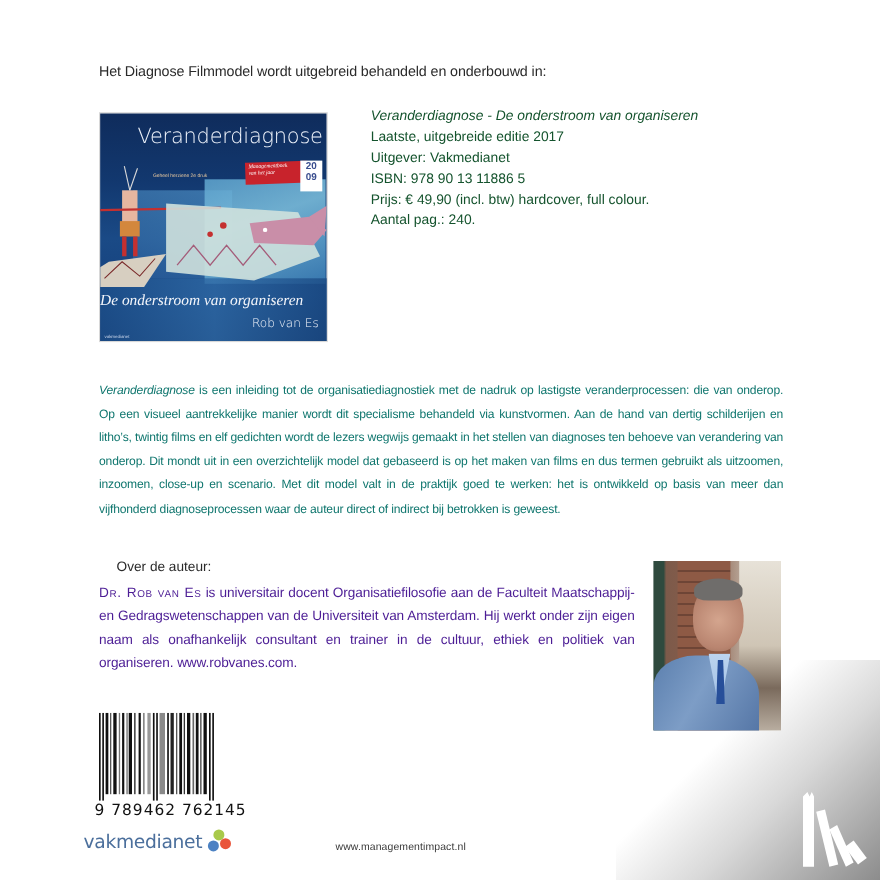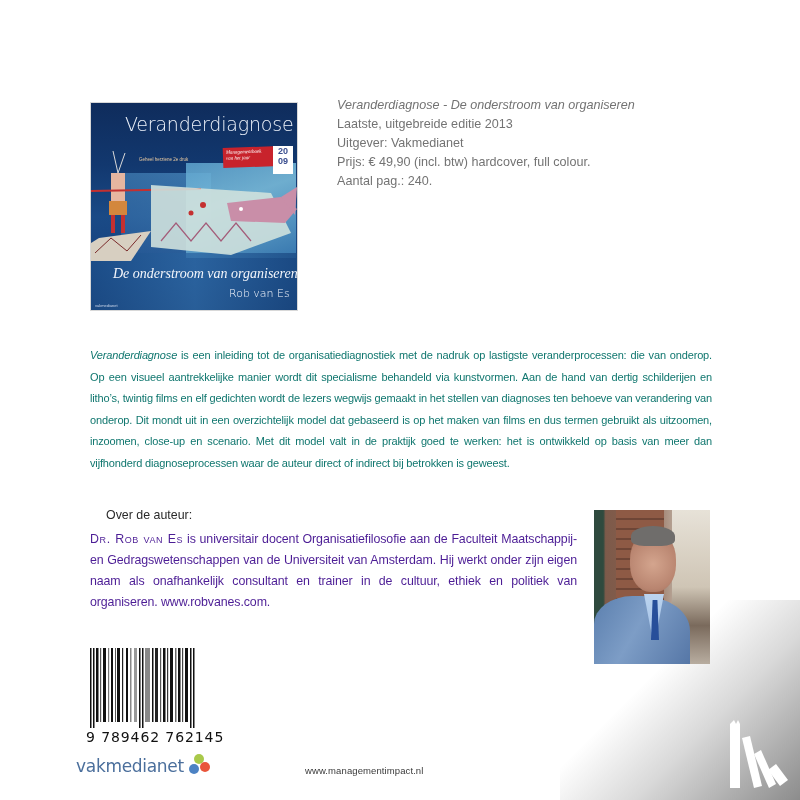--- a/index.html
+++ b/index.html
@@ -42,32 +42,32 @@
     position: absolute; left: 132px; top: 44px; width: 56px; height: 20px;
     background: #c8232c; color: #fff; font-size: 5px; line-height: 6px; padding: 2px 3px;
     font-style: italic; font-family: "Liberation Serif", serif; transform: rotate(-2deg);
   }
   .cover-badge-year {
     position: absolute; left: 182px; top: 43px; width: 20px; height: 28px; background:#fff;
     color: #3a4e8f; font-size: 9px; line-height: 10px; text-align: center; font-weight: bold;
   }
   .cover-figure { position: absolute; left: 0; top: 40px; width: 208px; height: 120px; }
   .cover-subtitle {
-    position: absolute; left: 22px; top: 163px; font-size: 14px; color: #f4f6fb; white-space: nowrap;
+    position: absolute; left: 0; top: 163px; font-size: 14px; color: #f4f6fb; white-space: nowrap;
     font-family: "Liberation Serif", serif; font-style: italic;
   }
   .cover-author {
     position: absolute; left: 138px; top: 184px; font-size: 11px; color: #f0f3fa; white-space: nowrap;
     font-family: "DejaVu Sans", sans-serif; font-weight: 300;
   }
   .cover-publisher { position: absolute; left: 4px; top: 200px; font-size: 4px; color: #c9d5ea; }
 
   .book-info {
     position: absolute; left: 337px; top: 96px; width: 380px;
-    font-size: 12.6px; line-height: 19px; color: #737373;
+    font-size: 12.6px; line-height: 19px; color: #14532d;
   }
   .book-info .title { font-style: italic; }
 
   .description {
     position: absolute; left: 90px; top: 345px; width: 622px;
     font-size: 11px; line-height: 21.6px; color: #0f766e; text-align: justify;
     letter-spacing: -0.15px;
   }
   .description em { font-style: italic; }
 
@@ -119,20 +119,21 @@
 <div class="page">
 
   <div class="corner-gradient"></div>
   <svg class="watermark" viewBox="0 0 70 72">
     <polygon points="2,6 6,2 8,6 10,2 12,6 12,70 2,70" fill="#ffffff"></polygon>
     <polygon points="14,20 22,18 34,68 26,70" fill="#ffffff"></polygon>
     <polygon points="26,36 33,32 48,66 41,70" fill="#ffffff"></polygon>
     <polygon points="40,52 48,46 60,62 52,68" fill="#ffffff"></polygon>
   </svg>
 
+  <div class="intro">Het Diagnose Filmmodel wordt uitgebreid behandeld en onderbouwd in:</div>
 
   <div class="cover">
     <div class="patch2"></div>
     <div class="patch1"></div>
     <div class="patch3"></div>
     <svg class="cover-figure" viewBox="0 0 208 120">
 
       <polygon points="0,100 8,95 60,88 40,118 0,118" fill="#d7cfc1"></polygon>
       <polyline points="4,110 20,95 36,108 50,92" stroke="#7a2a2a" stroke-width="1" fill="none"></polyline>
       <rect x="20" y="30" width="14" height="30" fill="#e6b6a0"></rect>
@@ -162,22 +163,23 @@
       <div>20</div>
       <div>09</div>
     </div>
     <div class="cover-subtitle">De onderstroom van organiseren</div>
     <div class="cover-author">Rob van Es</div>
     <div class="cover-publisher">vakmedianet</div>
   </div>
 
   <div class="book-info">
     <div class="title">Veranderdiagnose - De onderstroom van organiseren</div>
-    <div>Laatste, uitgebreide editie 2013</div>
+    <div>Laatste, uitgebreide editie 2017</div>
     <div>Uitgever: Vakmedianet</div>
+    <div>ISBN: 978 90 13 11886 5</div>
     <div>Prijs: € 49,90 (incl. btw) hardcover, full colour.</div>
     <div>Aantal pag.: 240.</div>
   </div>
 
   <p class="description"><em>Veranderdiagnose</em><span> is een inleiding tot de organisatiediagnostiek met de nadruk op lastigste veranderprocessen: die van onderop. Op een visueel aantrekkelijke manier wordt dit specialisme behandeld via kunstvormen. Aan de hand van dertig schilderijen en litho’s, twintig films en elf gedichten wordt de lezers wegwijs gemaakt in het stellen van diagnoses ten behoeve van verandering van onderop. Dit mondt uit in een overzichtelijk model dat gebaseerd is op het maken van films en dus termen gebruikt als uitzoomen, inzoomen, close-up en scenario. Met dit model valt in de praktijk goed te werken: het is ontwikkeld op basis van meer dan vijfhonderd diagnoseprocessen waar de auteur direct of indirect bij betrokken is geweest.</span></p>
 
   <div class="author-heading">Over de auteur:</div>
   <p class="author-bio"><span class="smallcaps">Dr. Rob van Es</span><span> is universitair docent Organisatiefilosofie aan de Faculteit Maatschappij- en Gedragswetenschappen van de Universiteit van Amsterdam. Hij werkt onder zijn eigen naam als onafhankelijk consultant en trainer in de cultuur, ethiek en politiek van organiseren. www.robvanes.com.</span></p>
 
   <div class="author-photo">

